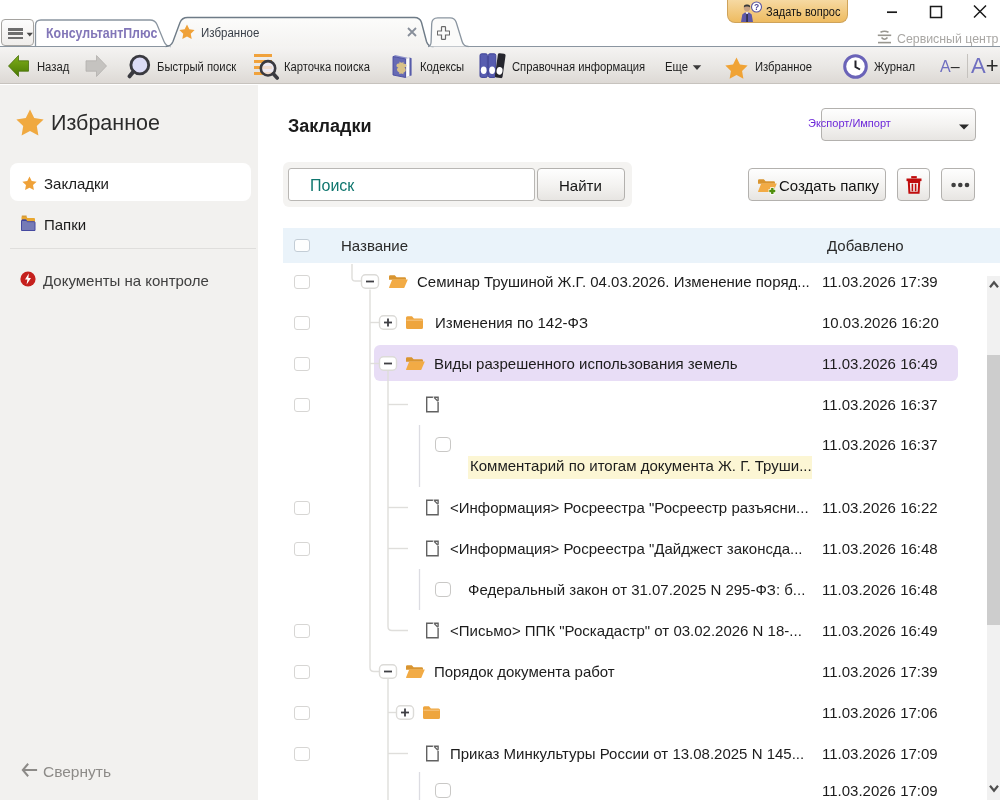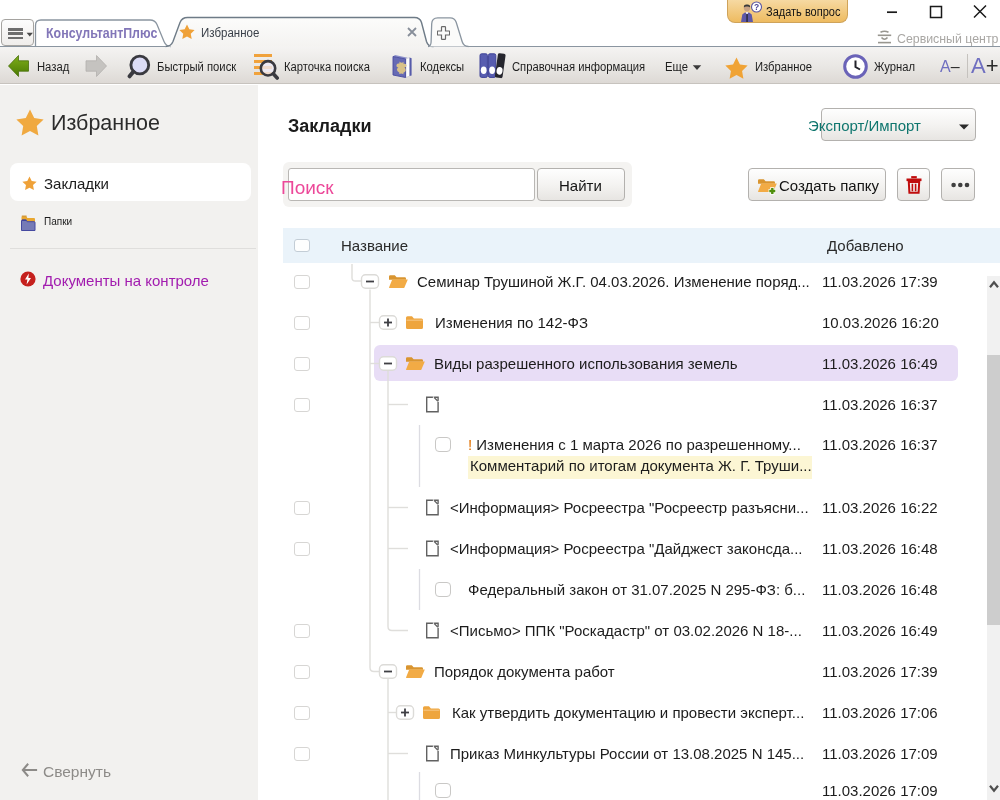--- a/index.html
+++ b/index.html
@@ -171,42 +171,42 @@
 <svg class="abs" style="left:21.5px;top:176px" width="15" height="15" viewBox="0 0 17 17">
  <path d="M8.5,0.5 L11,5.6 L16.6,6.4 L12.5,10.3 L13.5,16 L8.5,13.2 L3.5,16 L4.5,10.3 L0.4,6.4 L6,5.6 Z" fill="#efa138"></path>
 </svg>
 <div class="abs" style="left:44px;top:175px;font-size:15px;color:#1c1c1c">Закладки</div>
 <svg class="abs" style="left:20.5px;top:213.5px" width="15" height="17" viewBox="0 0 15 17">
   <path d="M0.5,8.5 L0.5,3.2 Q0.5,2.2 1.5,2.2 L4.8,2.2 Q5.6,2.2 5.9,2.9 L6.3,3.9 L13,3.9 Q14,3.9 14,4.9 L14,8.5 Z" fill="#e9a72f"></path>
   <path d="M0.8,2.1 L5.6,2.1" stroke="#c8861f" stroke-width="1"></path>
   <path d="M0.5,16.5 L0.5,7 Q0.5,6 1.5,6 L4.6,6 Q5.4,6 5.7,6.7 L6.1,7.7 L13.2,7.7 Q14,7.7 14,8.5 L14,16.5 Z" fill="#757ab6" stroke="#4549a0" stroke-width="1"></path>
   <path d="M1,6.3 L5.3,6.3" stroke="#3d429a" stroke-width="1.4"></path>
 </svg>
-<div class="abs" style="left:44px;top:216px;font-size:10px;color:#1c1c1c">Папки</div>
+<div class="abs" style="left:44px;top:216px;font-size:15px;color:#1c1c1c">Папки</div>
 <div class="abs" style="left:10px;top:248px;width:246px;height:1px;background:#dfdedc"></div>
 <svg class="abs" style="left:20px;top:271px" width="16" height="16" viewBox="0 0 16 16">
   <circle cx="8" cy="8" r="7.6" fill="#c5201d"></circle>
   <path d="M8.8,2.5 L5,8.6 L7.4,8.6 L6.6,13.5 L11,7 L8.4,7 Z" fill="#fff"></path>
 </svg>
-<div class="abs" style="left:43px;top:272px;font-size:15px;color:#a21caf">Документы на контроле</div>
+<div class="abs" style="left:43px;top:272px;font-size:15px;color:#404040">Документы на контроле</div>
 <svg class="abs" style="left:21px;top:762px" width="17" height="16" viewBox="0 0 19 16">
   <path d="M8,1 L2,8 L8,15 M2,8 L18,8" fill="none" stroke="#8d8b88" stroke-width="2.2"></path>
 </svg>
 <div class="abs" style="left:43px;top:763px;font-size:15.5px;color:#8d8b88">Свернуть</div>
 
 <div class="abs" style="left:288px;top:116px;font-size:18px;font-weight:bold;color:#1a1a1a">Закладки</div>
 <div class="btn" style="left:821px;top:108px;width:155px;height:33px"></div>
-<div class="abs" style="left:808px;top:116.5px;font-size:15px;color:#0f766e">Экспорт/Импорт</div>
+<div class="abs" style="left:808px;top:116.5px;font-size:11px;color:#6d28d9">Экспорт/Импорт</div>
 <svg class="abs" style="left:958px;top:122.5px" width="12" height="8">
       <path d="M1,1.5 L6,6.5 L11,1.5 Z" fill="#2a2a2a"></path>
     </svg>
 
 <div class="abs" style="left:283px;top:162px;width:349px;height:45px;background:#f4f3f1;border-radius:6px"></div>
 <div class="abs" style="left:288px;top:168px;width:247px;height:33px;background:#fff;border:1px solid #b9b7b4;border-radius:3px"></div>
-<div class="abs" style="left:281px;top:177px;font-size:19px;color:#ec4899">Поиск</div>
+<div class="abs" style="left:310px;top:177px;font-size:16px;color:#0f766e">Поиск</div>
 <div class="btn" style="left:537px;top:168px;width:88px;height:33px"></div>
 <div class="abs" style="left:559px;top:177px;font-size:15px;color:#141414">Найти</div>
 
 <div class="btn" style="left:748px;top:168px;width:138px;height:33px"></div>
 <svg class="abs" style="left:757.5px;top:178.5px" width="20" height="16" viewBox="0 0 20 16">
   <path d="M0,12.6 L0,1.6 Q0,0.3 1.3,0.3 L5.8,0.3 L7.6,2.2 L15.7,2.2 Q17,2.2 17,3.5 L17,4.8 L0,4.8 Z" fill="#d99530"></path>
   <path d="M0,12.6 L3.2,4.6 L18.8,4.6 L15.3,12.7 Q15,13 14.6,13 L0.5,13 Q0,13 0,12.6Z" fill="#f2ab45"></path>
   <path d="M14.3,8.3 L14.3,15.7 M10.6,12 L18,12" stroke="#fdfdfd" stroke-width="4.2"></path>
   <path d="M14.3,9 L14.3,15 M11.3,12 L17.3,12" stroke="#4f8f0c" stroke-width="2.4"></path>
 </svg>
@@ -329,34 +329,32 @@
 <div class="cb2" style="left:434.5px;top:582.0px"></div>
 <div class="cb2" style="left:434.5px;top:783.0px"></div>
 
 <div class="txt" style="left:417px;top:273.5px">Семинар Трушиной Ж.Г. 04.03.2026. Изменение поряд...</div>
 <div class="date" style="top:273.5px">11.03.2026 17:39</div>
 <div class="txt" style="left:435px;top:314.5px">Изменения по 142-ФЗ</div>
 <div class="date" style="top:314.5px">10.03.2026 16:20</div>
 <div class="txt" style="left:434px;top:355.5px">Виды разрешенного использования земель</div>
 <div class="date" style="top:355.5px">11.03.2026 16:49</div>
 <div class="date" style="top:396.5px">11.03.2026 16:37</div>
-<div class="txt" style="left:468px;top:436.5px"><span style="color:#e07000">!</span> Изменения с 1 марта 2026 по разрешенному...</div>
 <div class="date" style="top:436.5px">11.03.2026 16:37</div>
 <div class="txt" style="left:470px;top:458.0px">Комментарий по итогам документа Ж. Г. Труши...</div>
 <div class="txt" style="left:450px;top:499.5px">&lt;Информация&gt; Росреестра "Росреестр разъясни...</div>
 <div class="date" style="top:499.5px">11.03.2026 16:22</div>
 <div class="txt" style="left:450px;top:540.5px">&lt;Информация&gt; Росреестра "Дайджест законсда...</div>
 <div class="date" style="top:540.5px">11.03.2026 16:48</div>
 <div class="txt" style="left:468px;top:581.5px">Федеральный закон от 31.07.2025 N 295-ФЗ: б...</div>
 <div class="date" style="top:581.5px">11.03.2026 16:48</div>
 <div class="txt" style="left:450px;top:622.5px">&lt;Письмо&gt; ППК "Роскадастр" от 03.02.2026 N 18-...</div>
 <div class="date" style="top:622.5px">11.03.2026 16:49</div>
 <div class="txt" style="left:434px;top:663.5px">Порядок документа работ</div>
 <div class="date" style="top:663.5px">11.03.2026 17:39</div>
-<div class="txt" style="left:452px;top:704.5px">Как утвердить документацию и провести эксперт...</div>
 <div class="date" style="top:704.5px">11.03.2026 17:06</div>
 <div class="txt" style="left:450px;top:745.5px">Приказ Минкультуры России от 13.08.2025 N 145...</div>
 <div class="date" style="top:745.5px">11.03.2026 17:09</div>
 <div class="date" style="top:782.5px">11.03.2026 17:09</div>
 
 <div class="abs" style="left:987px;top:276px;width:13px;height:524px;background:#f1f1f1"></div>
 <div class="abs" style="left:987px;top:355px;width:13px;height:270px;background:#cdcdcd"></div>
 <svg class="abs" style="left:989px;top:280px" width="10" height="9">
       <path d="M1,7.2 L5,2.2 L9,7.2" fill="none" stroke="#4e4e4e" stroke-width="2.2"></path>
     </svg>

